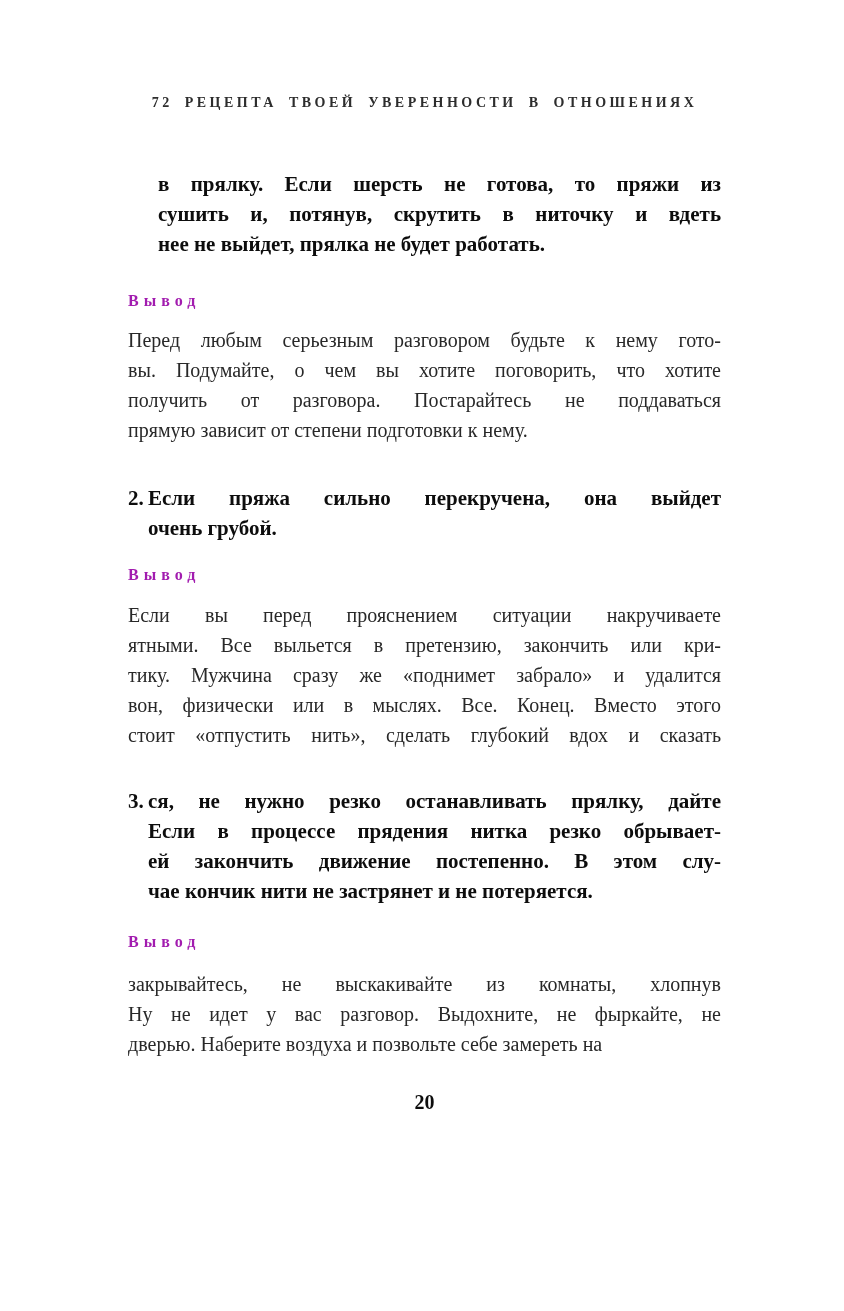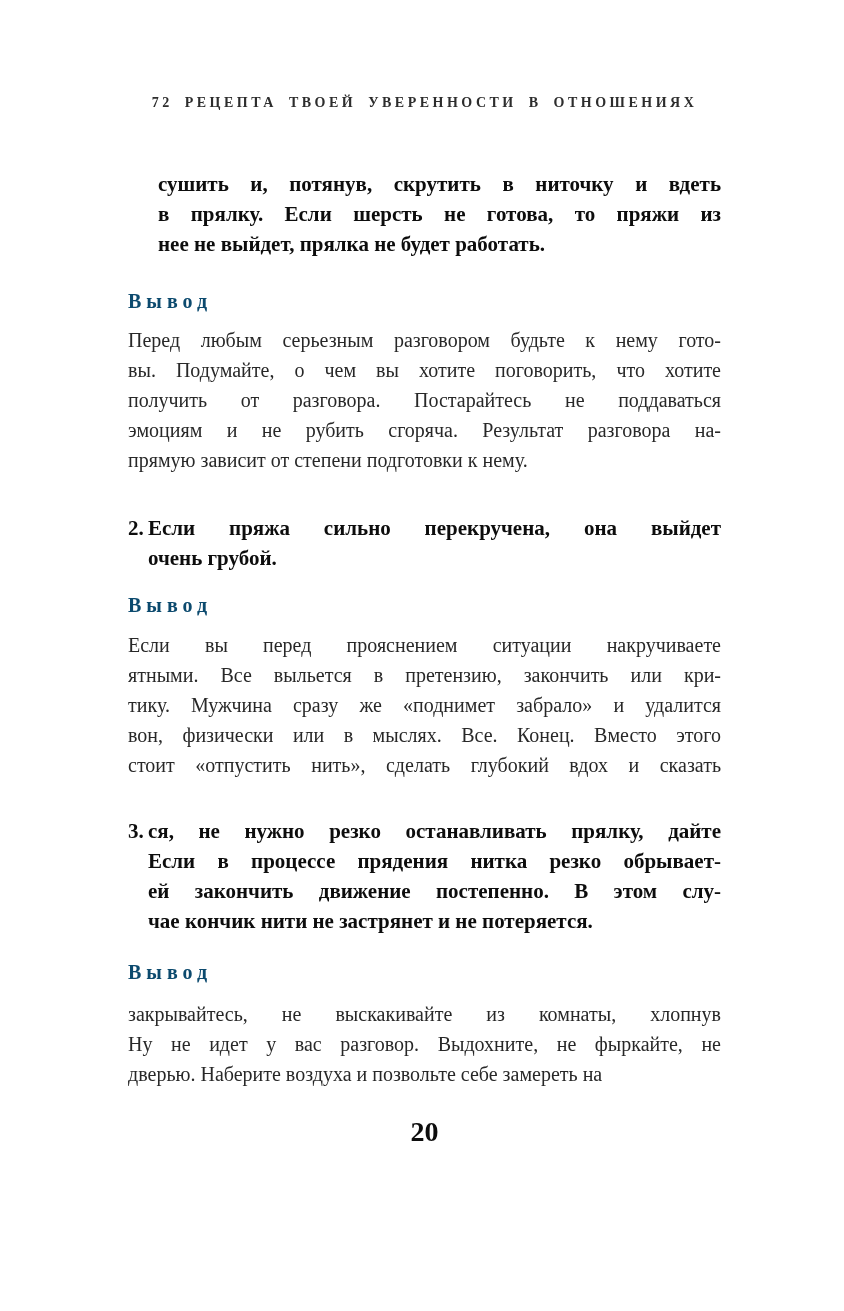--- a/index.html
+++ b/index.html
@@ -36,25 +36,25 @@
     margin-top: 57px;
     padding-left: 30px;
     font-size: 21px;
     font-weight: bold;
     line-height: 30px;
     color: #0d0d0d;
   }
   .vyvod {
     margin: 0;
     margin-top: 27px;
-    font-size: 20px;
+    font-size: 16px;
     font-weight: bold;
     letter-spacing: 5px;
     line-height: 30px;
-    color: #0c4a6e;
+    color: #a21caf;
   }
   .vyvod.v2 { margin-top: 17px; }
   .vyvod.v3 { margin-top: 21px; }
   .para {
     margin-top: 9px;
     font-size: 20px;
     line-height: 30px;
     color: #282828;
   }
   .para.p2 { margin-top: 10px; }
@@ -75,47 +75,46 @@
     top: 0;
   }
   .tline { min-height: 30px; }
   .tline.just {
     text-align: justify;
     text-align-last: justify;
   }
   .page-number {
     margin-top: 30px;
     text-align: center;
-    font-size: 28px;
+    font-size: 20px;
     font-weight: bold;
     line-height: 26px;
     color: #0d0d0d;
   }
 </style>
 </head>
 <body>
 
 <div class="page">
   <div class="content">
 
     <div class="running-header">72 РЕЦЕПТА ТВОЕЙ УВЕРЕННОСТИ В ОТНОШЕНИЯХ</div>
 
     <div class="quote-block">
+        <div class="tline just">в прялку. Если шерсть не готова, то пряжи из</div>
         <div class="tline just">сушить и, потянув, скрутить в ниточку и вдеть</div>
-        <div class="tline just">в прялку. Если шерсть не готова, то пряжи из</div>
         <div class="tline">нее не выйдет, прялка не будет работать.</div>
       </div>
 
     <h2 class="vyvod">Вывод</h2>
 
     <div class="para">
         <div class="tline just">Перед любым серьезным разговором будьте к нему гото-</div>
         <div class="tline just">вы. Подумайте, о чем вы хотите поговорить, что хотите</div>
         <div class="tline just">получить от разговора. Постарайтесь не поддаваться</div>
-        <div class="tline just">эмоциям и не рубить сгоряча. Результат разговора на-</div>
         <div class="tline">прямую зависит от степени подготовки к нему.</div>
       </div>
 
     <div class="numbered-item i2">
       <span class="item-num">2.</span>
       <div>
           <div class="tline just">Если пряжа сильно перекручена, она выйдет</div>
           <div class="tline">очень грубой.</div>
         </div>
     </div>

